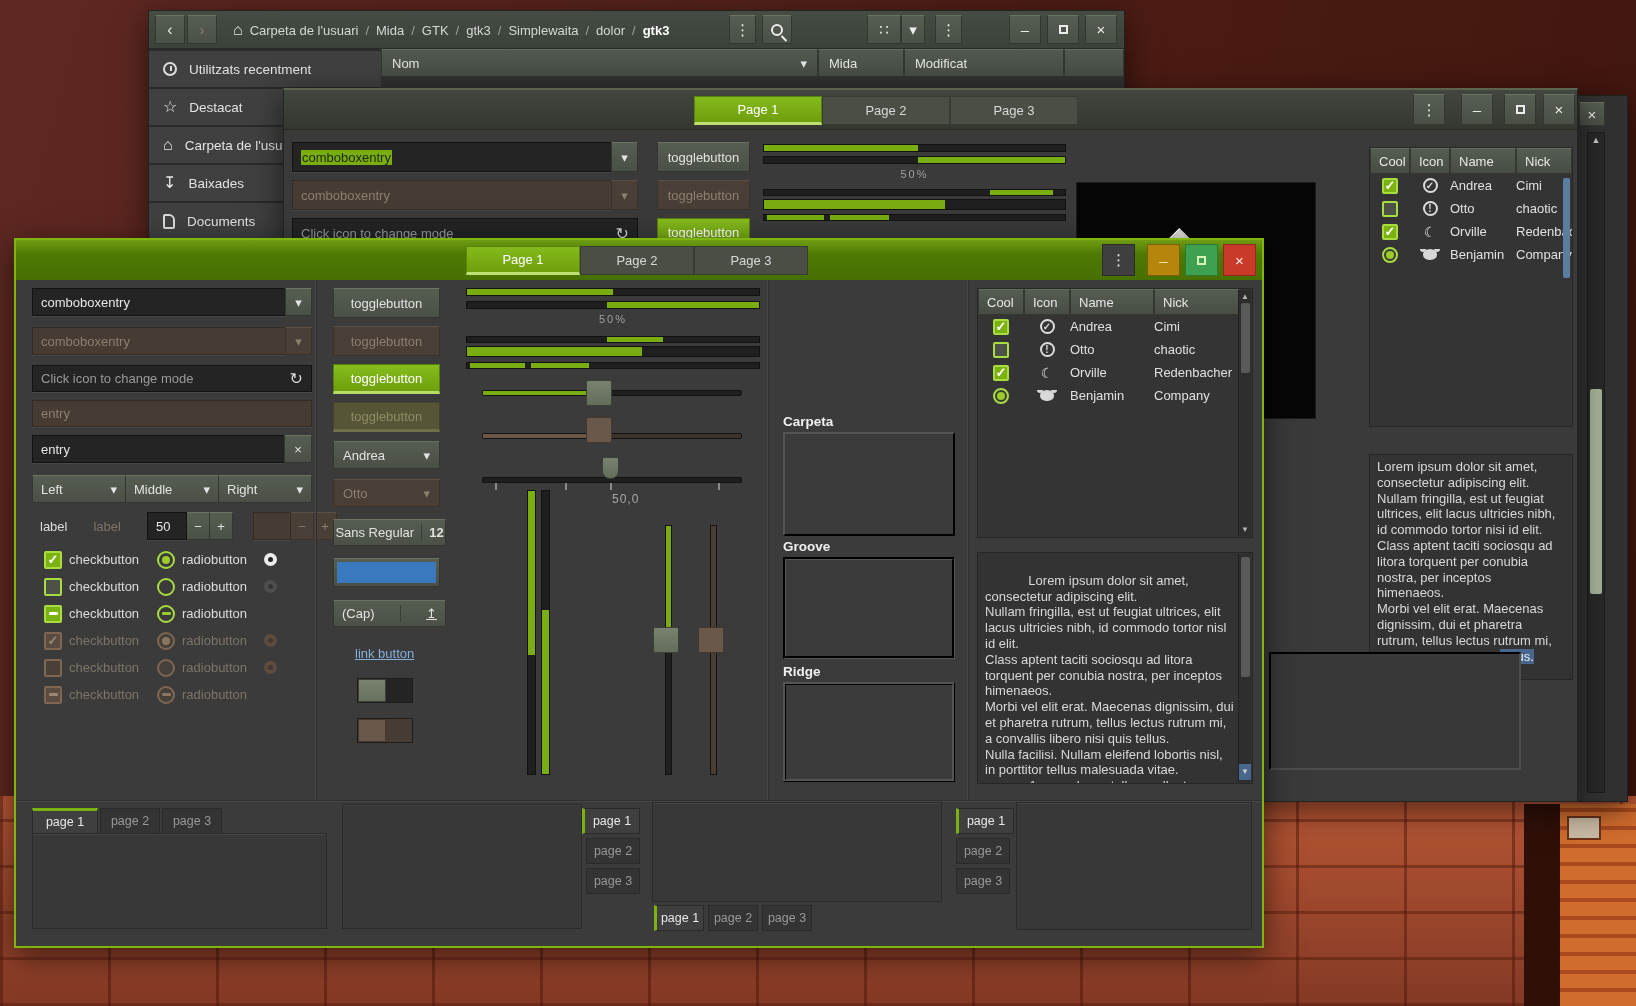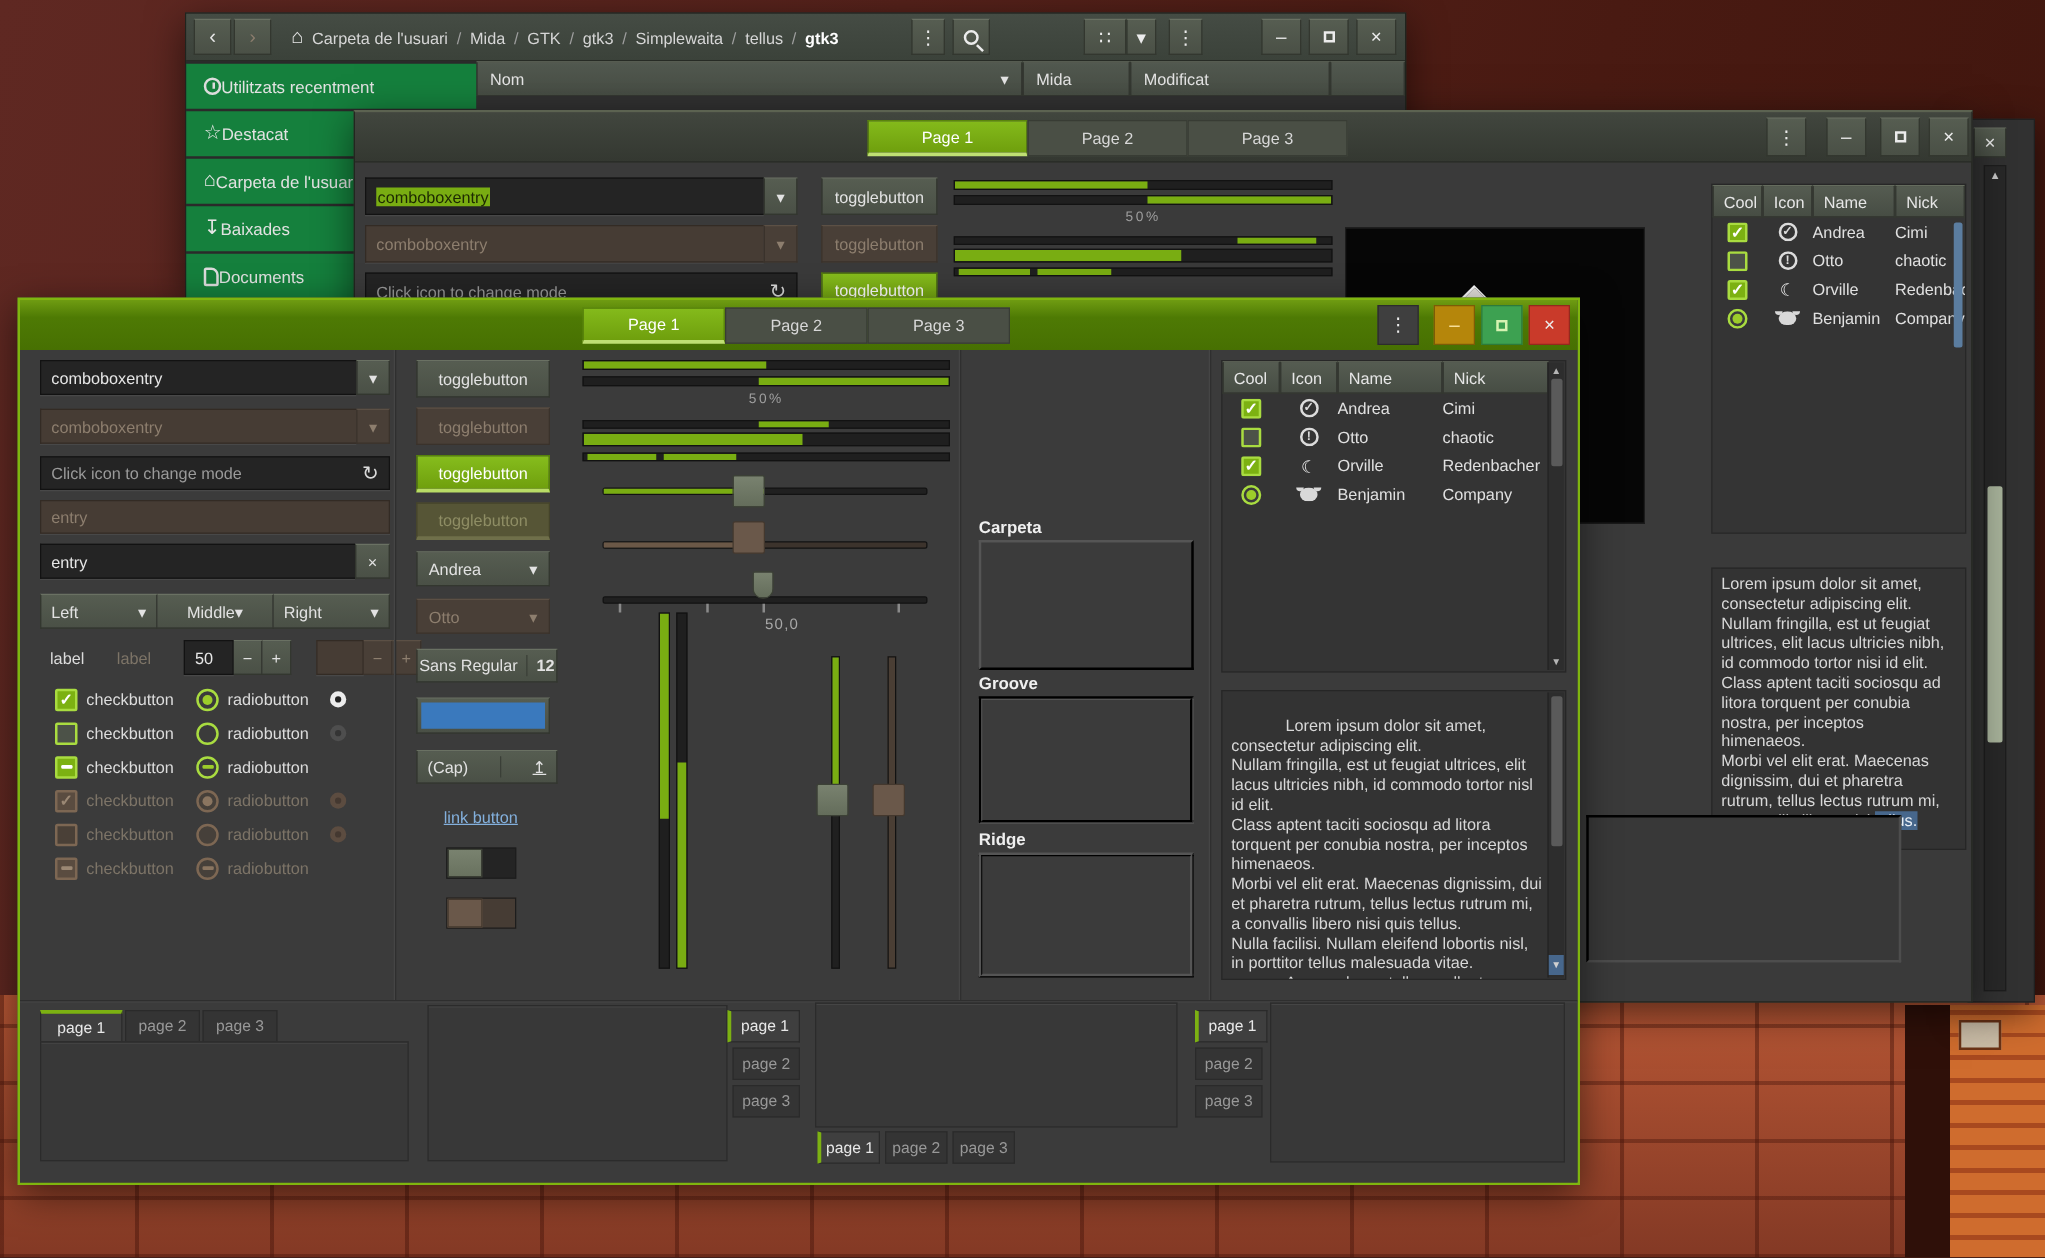--- a/index.html
+++ b/index.html
@@ -86,21 +86,21 @@
   .crumb{position:absolute;left:84px;top:0;height:38px;display:flex;align-items:center;gap:7px;
          color:#d6d6d6;font-size:13px;white-space:nowrap;}
   .crumb .last{font-weight:bold;color:#fff;}
   .crumb .sep{color:#9f9f9f;}
   #fm .cols{position:absolute;left:232px;top:38px;right:0;height:28px;display:flex;}
   #fm .cols>div{background:linear-gradient(#525950,#474d44);border:1px solid #343831;border-top-color:#646b5d;
       color:#e4e4e4;font-size:13px;display:flex;align-items:center;padding:0 10px;}
   #fm .list{position:absolute;left:232px;top:66px;right:0;bottom:0;background:#313131;}
   #fm .side{position:absolute;left:0;top:38px;width:232px;bottom:0;background:#2a2a2a;display:flex;
       flex-direction:column;gap:2px;padding-top:2px;}
-  #fm .srow{height:37px;background:#15803d;display:flex;align-items:center;padding:0 14px;
+  #fm .srow{height:37px;background:#404040;display:flex;align-items:center;gap:12px;padding:0 14px;
       color:#e2e2e2;font-size:13.5px;white-space:nowrap;overflow:hidden;}
   .ic-clock{width:14px;height:14px;border:2px solid #dcdcdc;border-radius:50%;position:relative;flex:none;}
   .ic-clock::after{content:"";position:absolute;left:5px;top:2px;width:2px;height:5px;background:#dcdcdc;}
   .ic-doc{width:12px;height:15px;border:2px solid #dcdcdc;border-radius:2px 6px 2px 2px;flex:none;}
   .gly{font-size:16px;color:#e6e6e6;line-height:1;flex:none;}
   .mag{width:12px;height:12px;border:2px solid #ececec;border-radius:50%;position:relative;}
   .mag::after{content:"";position:absolute;left:10px;top:9px;width:2px;height:7px;background:#ececec;transform:rotate(-45deg);}
 
   
   .wf-tabs{position:absolute;display:flex;top:6px;}
@@ -222,21 +222,21 @@
         <span>Carpeta de l'usuari</span>
           <span class="sep">/</span>
         <span>Mida</span>
           <span class="sep">/</span>
         <span>GTK</span>
           <span class="sep">/</span>
         <span>gtk3</span>
           <span class="sep">/</span>
         <span>Simplewaita</span>
           <span class="sep">/</span>
-        <span>tellus</span>
+        <span>dolor</span>
           <span class="sep">/</span>
         <span class="last">gtk3</span>
       </div>
       <div class="tbtn" style="left:580px;width:27px;">
           <i>⋮</i>
         </div>
       <div class="tbtn" style="left:613px;width:30px;">
           <span class="mag"></span>
         </div>
       <div class="tbtn" style="left:718px;width:34px;">
@@ -525,21 +525,21 @@
             </div>
           <div class="btn" style="width:28px;">
               <i>×</i>
             </div>
         </div>
         <div class="abs" style="left:2px;top:195px;width:280px;height:28px;display:flex;">
           <div class="btn" style="flex:1;justify-content:space-between;padding:0 8px;">
               <span>Left</span>
               <i>▾</i>
             </div>
-          <div class="btn" style="flex:1;padding:0 8px;border-left:0;">
+          <div class="btn" style="flex:1;justify-content:space-between;padding:0 8px;border-left:0;">
               <span>Middle</span>
               <i>▾</i>
             </div>
           <div class="btn" style="flex:1;justify-content:space-between;padding:0 8px;border-left:0;">
               <span>Right</span>
               <i>▾</i>
             </div>
         </div>
         <div class="abs" style="left:2px;top:232px;width:292px;height:28px;display:flex;align-items:center;">
           <span class="lab" style="margin-left:8px;">label</span>

